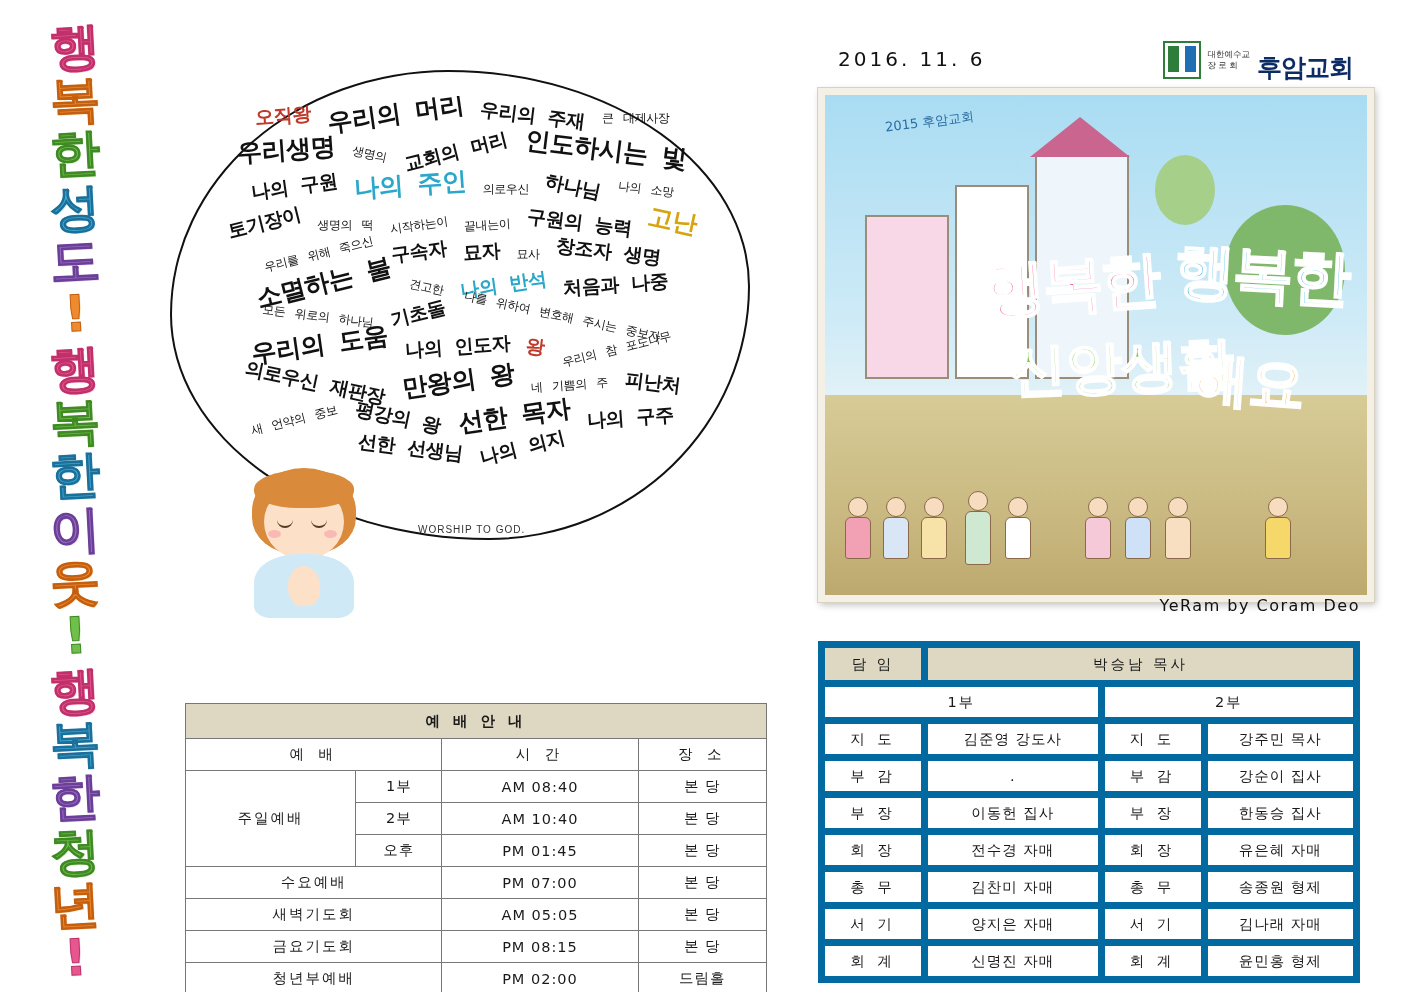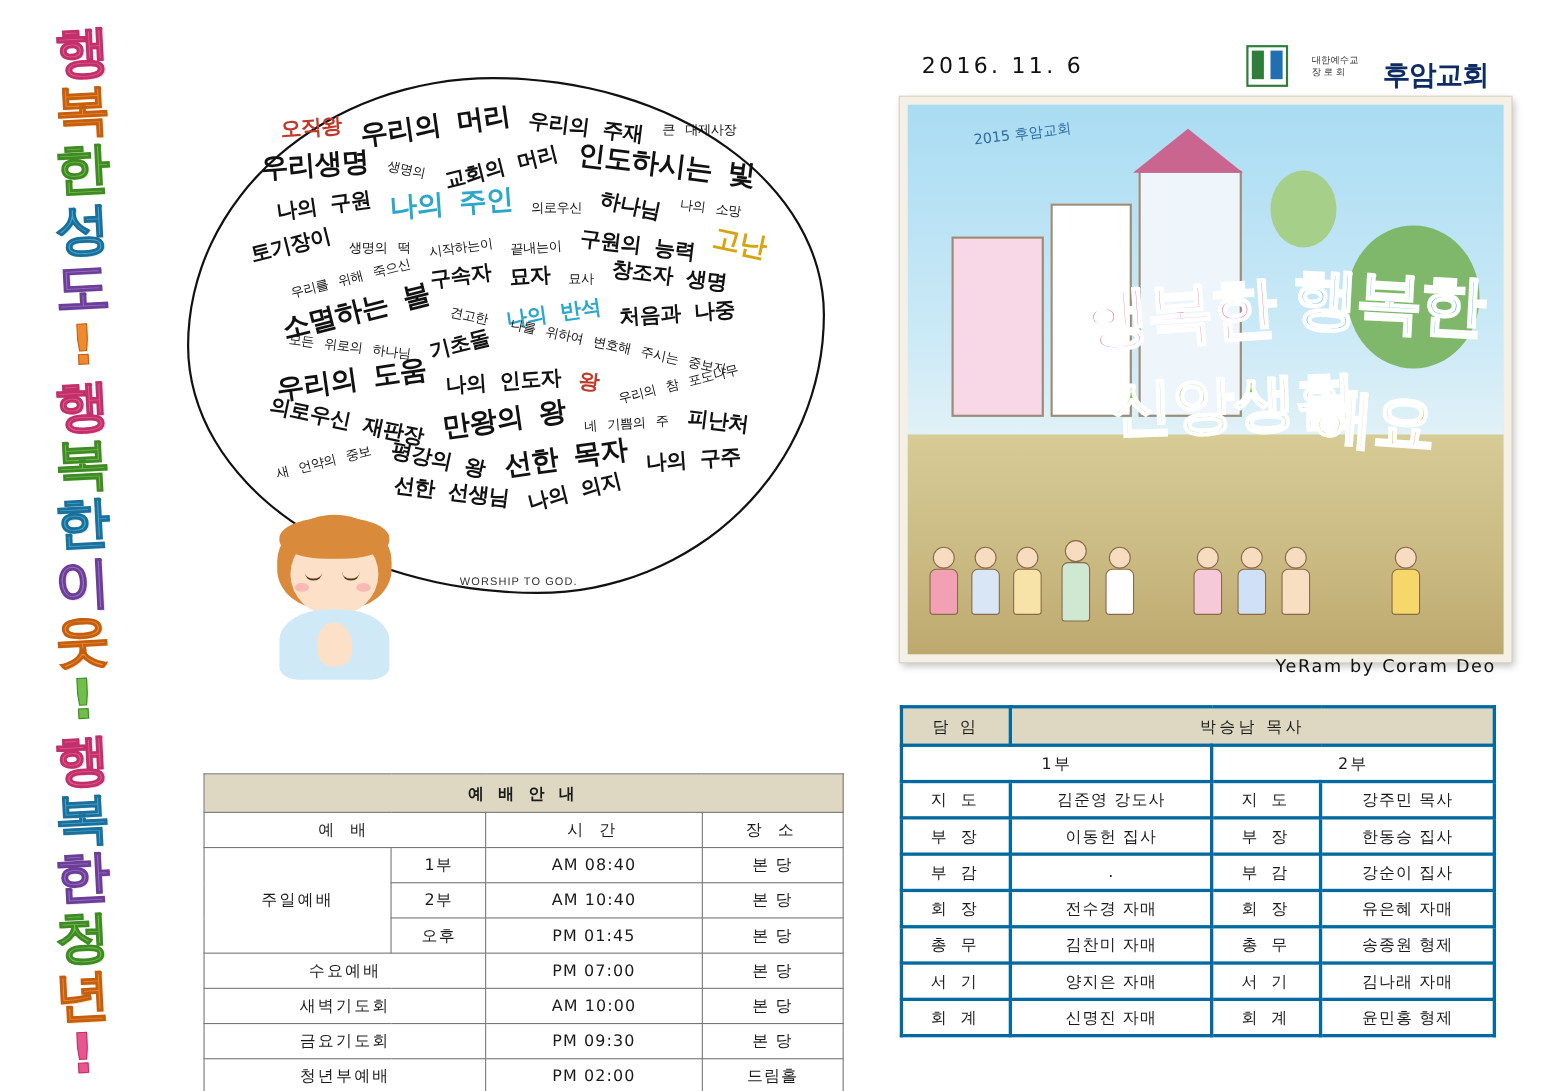--- a/index.html
+++ b/index.html
@@ -192,21 +192,21 @@
     letter-spacing: 3px;
     font-family: "DejaVu Sans", sans-serif;
     color: #111;
   }
   .logo {
     position: absolute;
     right: 50px;
     top: 36px;
     display: flex;
     align-items: center;
-    gap: 22px;
+    gap: 7px;
   }
   .logo-mark {
     width: 34px; height: 34px;
     border: 2px solid #2f7d3a;
     position: relative;
     background: #fff;
     display: inline-block;
   }
   .logo-mark::before {
     content: "";
@@ -296,21 +296,21 @@
   .staff-table {
     position: absolute;
     left: 818px;
     top: 641px;
     width: 542px;
     border-collapse: collapse;
     font-size: 14.5px;
     font-family: "DejaVu Sans", sans-serif;
   }
   .staff-table td {
-    border: 3px solid #0369a1;
+    border: 7px solid #0369a1;
     height: 26px;
     padding: 2px 4px;
     text-align: center;
     letter-spacing: 1px;
   }
   .staff-table .pastor-row td {
     background: #ded8c3;
     letter-spacing: 3px;
     height: 28px;
   }
@@ -440,26 +440,26 @@
       <td>PM 01:45</td>
       <td>본 당</td>
     </tr>
     <tr>
       <td colspan="2" class="label-cell">수요예배</td>
       <td>PM 07:00</td>
       <td>본 당</td>
     </tr>
     <tr>
       <td colspan="2" class="label-cell">새벽기도회</td>
-      <td>AM 10:00</td>
+      <td>AM 05:05</td>
       <td>본 당</td>
     </tr>
     <tr>
       <td colspan="2" class="label-cell">금요기도회</td>
-      <td>PM 09:30</td>
+      <td>PM 08:15</td>
       <td>본 당</td>
     </tr>
     <tr>
       <td colspan="2" class="label-cell">청년부예배</td>
       <td>PM 02:00</td>
       <td>드림홀</td>
     </tr>
   </tbody>
 </table>
 
@@ -542,32 +542,32 @@
       <td colspan="2">1부</td>
       <td colspan="2">2부</td>
     </tr>
     <tr>
       <td class="role">지 도</td>
       <td class="nm">김준영 강도사</td>
       <td class="role">지 도</td>
       <td class="nm">강주민 목사</td>
     </tr>
     <tr>
+      <td class="role">부 감</td>
+      <td class="nm">.</td>
+      <td class="role">부 감</td>
+      <td class="nm">강순이 집사</td>
+    </tr>
+    <tr>
       <td class="role">부 장</td>
       <td class="nm">이동헌 집사</td>
       <td class="role">부 장</td>
       <td class="nm">한동승 집사</td>
     </tr>
     <tr>
-      <td class="role">부 감</td>
-      <td class="nm">.</td>
-      <td class="role">부 감</td>
-      <td class="nm">강순이 집사</td>
-    </tr>
-    <tr>
       <td class="role">회 장</td>
       <td class="nm">전수경 자매</td>
       <td class="role">회 장</td>
       <td class="nm">유은혜 자매</td>
     </tr>
     <tr>
       <td class="role">총 무</td>
       <td class="nm">김찬미 자매</td>
       <td class="role">총 무</td>
       <td class="nm">송종원 형제</td>

